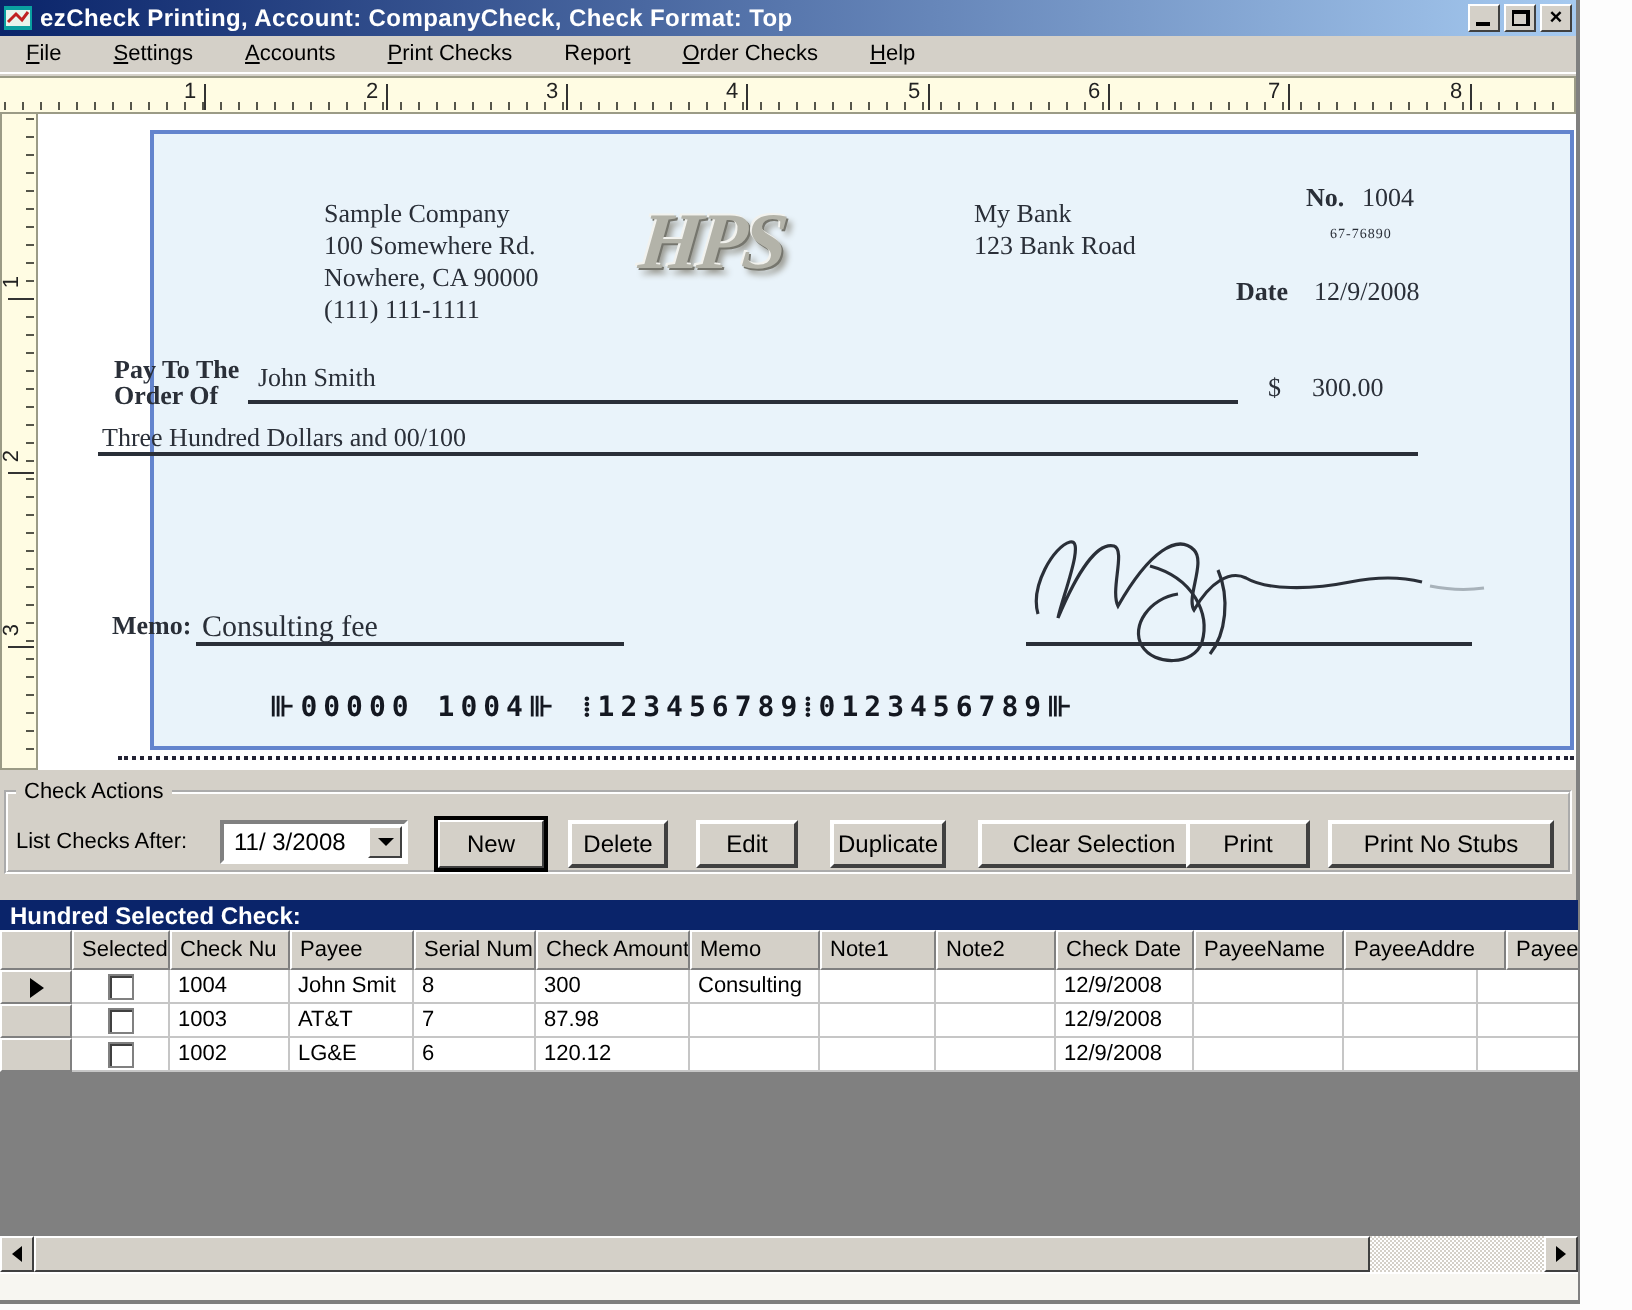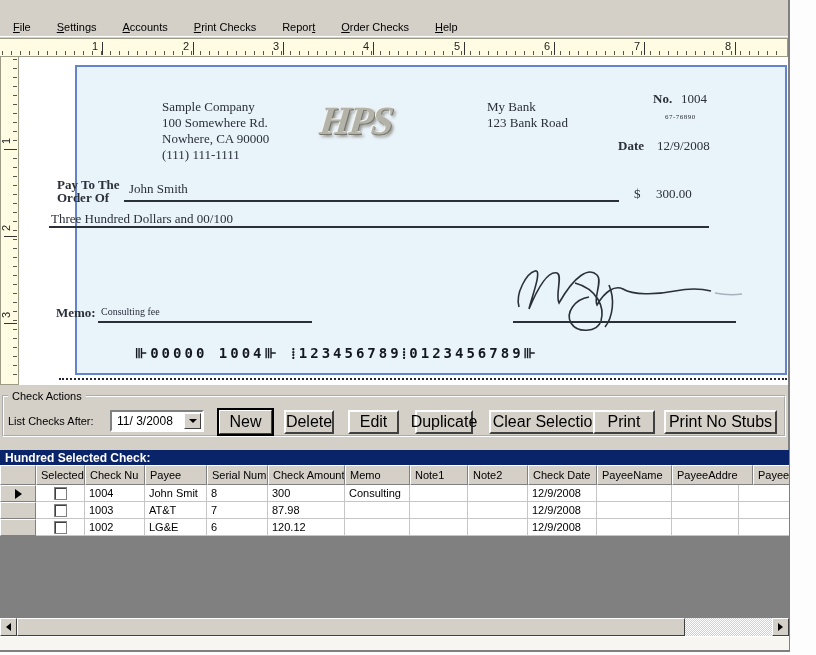--- a/index.html
+++ b/index.html
@@ -60,39 +60,39 @@
   .date-label { position:absolute; left:541px; top:71px; font-size:13px; font-weight:bold; }
   .date-value { position:absolute; left:580px; top:71px; font-size:13px; }
   .payto { position:absolute; left:-20px; top:111px; font-size:13px; font-weight:bold; line-height:13px; white-space:pre-line; }
   .payee { position:absolute; left:52px; top:114px; font-size:13px; }
   .payee-line { position:absolute; left:47px; top:133px; width:495px; border-top:2px solid #2a2f38; }
   .dollar { position:absolute; left:557px; top:119px; font-size:13px; }
   .amount { position:absolute; left:579px; top:119px; font-size:13px; }
   .words { position:absolute; left:-26px; top:144px; font-size:13px; }
   .words-line { position:absolute; left:-28px; top:159px; width:660px; border-top:2px solid #2a2f38; }
   .memo-label { position:absolute; left:-21px; top:238px; font-size:13px; font-weight:bold; }
-  .memo-value { position:absolute; left:24px; top:239px; font-size:10px; }
+  .memo-value { position:absolute; left:24px; top:239px; font-size:15px; }
   .memo-line { position:absolute; left:21px; top:254px; width:214px; border-top:2px solid #2a2f38; }
   .sig-line { position:absolute; left:436px; top:254px; width:223px; border-top:2px solid #2a2f38; }
   .sig-svg { position:absolute; left:428px; top:188px; }
   .micr { position:absolute; left:58px; top:278px; font-family:"DejaVu Sans Mono", monospace;
           font-weight:bold; font-size:14px; letter-spacing:3px; color:#141821; white-space:nowrap; }
 
   
   .actions-label { position:absolute; left:8px; top:390px; font-size:11px; background:#d4d0c8; padding:0 4px; z-index:2; }
   .groupbox { position:absolute; left:2px; top:395px; width:784px; height:42px;
               border:2px groove #ffffff; }
   .list-label { position:absolute; left:8px; top:415px; font-size:11px; }
   .combo { position:absolute; left:110px; top:410px; width:94px; height:22px; background:#ffffff;
            border:2px solid; border-color:#808080 #ffffff #ffffff #808080; display:flex; align-items:center; }
   .combo-text { flex:1; font-size:12px; padding-left:5px; white-space:nowrap; }
   .combo-btn { width:17px; height:16px; margin-right:1px; background:#d4d0c8; border:1px solid;
                border-color:#ffffff #404040 #404040 #ffffff; display:flex; align-items:center; justify-content:center; }
   .combo-arrow { width:0; height:0; border-left:4px solid transparent; border-right:4px solid transparent; border-top:4px solid #000; }
-  .btn { position:absolute; top:410px; height:24px; background:#d4d0c8; font-size:16px; color:#000;
+  .btn { position:absolute; top:410px; height:24px; background:#d4d0c8; font-size:12px; color:#000;
          border:2px solid; border-color:#ffffff #404040 #404040 #ffffff;
          display:flex; align-items:center; justify-content:center; font-family:"Liberation Sans",sans-serif; }
   .btn.focused { border:1px solid; border-color:#ffffff #404040 #404040 #ffffff; outline:2px solid #000; }
 
   
   .grid-titlebar { position:absolute; left:0; top:450px; width:789px; height:15px; background:#0a246a;
                    color:#ffffff; font-weight:bold; font-size:12px; padding-left:5px; display:flex; align-items:center; }
   .grid { position:absolute; left:0; top:465px; width:789px; height:153px; background:#808080; overflow:hidden; }
   .grow { display:flex; height:17px; }
   .grow.header { height:20px; }
@@ -122,20 +122,39 @@
      background-size:2px 2px; background-position:0 0,1px 1px; }
   .statusbar { position:absolute; left:0; top:636px; width:789px; height:14px; background:#f7f6f1; border-top:1px solid #ffffff; }
   .corner-sq { position:absolute; left:0; top:57px; width:19px; height:12px; background:#fffce3; border:1px solid #9b9b86; }
 </style>
 </head>
 <body>
 
 <div class="desktop">
   <div class="window">
 
+    <div class="titlebar">
+      <svg class="app-icon" viewBox="0 0 14 12">
+        <rect x="0" y="0" width="14" height="12" fill="#0aa0a0"></rect>
+        <rect x="1" y="2" width="12" height="8" fill="#e8f4ec"></rect>
+        <path d="M2,8 L6,4 L9,7 L12,3" stroke="#c02020" stroke-width="1.5" fill="none"></path>
+      </svg>
+      <span class="title-text">ezCheck Printing, Account: CompanyCheck, Check Format: Top</span>
+      <div class="win-btns">
+        <div class="wbtn">
+            <span class="glyph-min"></span>
+          </div>
+        <div class="wbtn">
+            <span class="glyph-restore"></span>
+          </div>
+        <div class="wbtn">
+            <span class="glyph-close">×</span>
+          </div>
+      </div>
+    </div>
 
     <div class="menubar">
         <div class="menu-item"><u>F</u>ile</div>
         <div class="menu-item"><u>S</u>ettings</div>
         <div class="menu-item"><u>A</u>ccounts</div>
         <div class="menu-item"><u>P</u>rint Checks</div>
         <div class="menu-item">Repor<u>t</u></div>
         <div class="menu-item"><u>O</u>rder Checks</div>
         <div class="menu-item"><u>H</u>elp</div>
       </div>

